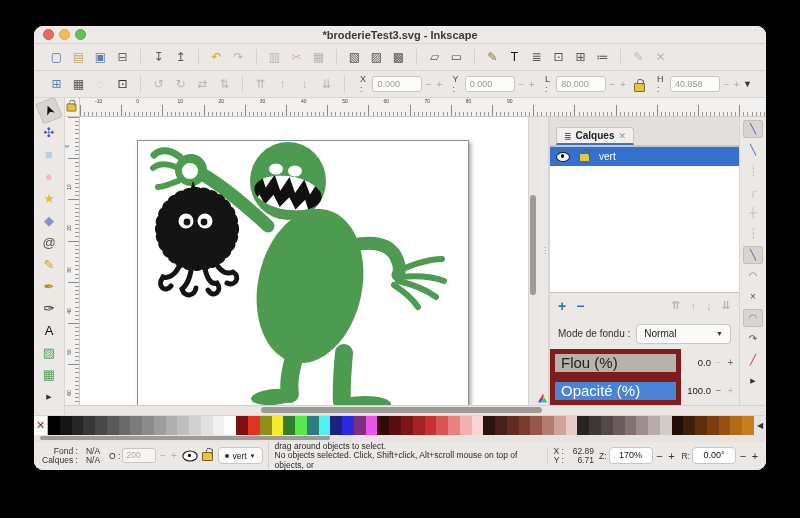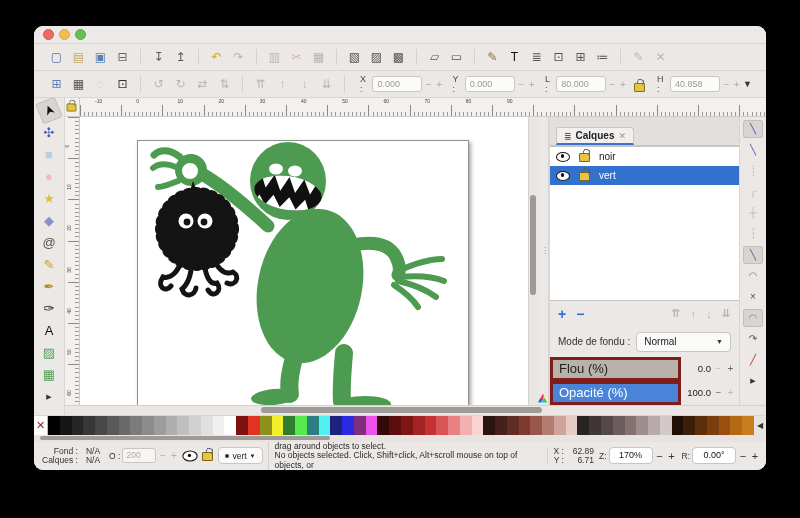--- a/index.html
+++ b/index.html
@@ -75,21 +75,21 @@
   .lockOpen{display:inline-block;position:relative;width:9px;height:7px;background:#e7c63f;border:1px solid #7a6218;border-radius:1px;flex:0 0 9px;margin-top:2px;}
   .lockOpen::before{content:"";position:absolute;left:2.5px;top:-5px;width:5px;height:5px;border:1.5px solid #5a5a5a;border-bottom:none;border-radius:3px 3px 0 0;transform:rotate(16deg);}
   .pfoot{flex:0 0 100px;display:flex;flex-direction:column;}
   .pbtns{flex:0 0 26px;display:flex;align-items:center;padding:0 8px;gap:10px;}
   .pbtn{font-size:14px;font-weight:bold;color:#2f6fd0;}
   .pbtn.gray{color:#b9b5b0;font-size:11px;}
   .blendrow{flex:0 0 30px;display:flex;align-items:center;padding:0 8px;gap:6px;font-size:10px;color:#333;}
   .select{flex:1;height:18px;background:#fafaf9;border:1px solid #c9c5c1;border-radius:4px;display:flex;align-items:center;padding:0 7px;font-size:10px;color:#222;justify-content:space-between;}
   .select .caret{font-size:7px;color:#333;}
   .sliderrow{flex:0 0 22px;display:flex;align-items:center;gap:3px;padding:0 4px 0 0;}
-  .slider{flex:1;height:18px;border:3px solid #7f1d1d;position:relative;font-size:13px;display:flex;align-items:center;padding-left:6px;}
+  .slider{flex:1;height:18px;border:5px solid #7f1d1d;position:relative;font-size:15px;display:flex;align-items:center;padding-left:6px;}
   .slider.blur{background:#b8b2aa;color:#222;}
   .slider.opac{background:#4a84d8;color:#fff;}
   .sval{width:27px;text-align:right;font-size:9.5px;color:#222;}
   .sstep{font-size:10px;color:#6d6a66;width:9px;text-align:center;}
   .sstep.dim{color:#c0bcb8;}
   
   .snapbar{flex:0 0 26px;background:#ebe8e6;border-left:1px solid #d9d5d2;display:flex;flex-direction:column;align-items:center;padding-top:3px;gap:3px;}
   .snapbar .tbtn{width:20px;height:18px;line-height:18px;font-size:10px;}
   
   .palettewrap{flex:0 0 26px;display:flex;flex-direction:column;border-top:1px solid #d9d5d2;background:#e6e3e0;}
@@ -120,20 +120,21 @@
 
 <div class="stage">
   <div class="window">
 
     <div class="titlebar">
       <div class="lights">
         <span class="light r"></span>
         <span class="light y"></span>
         <span class="light g"></span>
       </div>
+      <div class="title">*broderieTest3.svg - Inkscape</div>
     </div>
 
     <div class="cmdbar">
         <span class="tbtn" style="color: rgb(74, 111, 165);">▢</span>
         <span class="tbtn" style="color: rgb(200, 168, 106);">▤</span>
         <span class="tbtn" style="color: rgb(90, 127, 180);">▣</span>
         <span class="tbtn" style="color: rgb(102, 102, 102);">⊟</span>
         <span class="sepv"></span>
         <span class="tbtn" style="color: rgb(85, 85, 85);">↧</span>
         <span class="tbtn" style="color: rgb(85, 85, 85);">↥</span>
@@ -317,25 +318,20 @@
 
           <div class="panel">
             <div class="tabbar">
               <div class="tab">
                 <span class="ticon">≣</span>
                 <span>Calques</span>
                 <span class="close">✕</span>
               </div>
             </div>
             <div class="layerlist">
-                <div class="lrow">
-                  <span class="eye"></span>
-                  <span class="lockOpen"></span>
-                  <span>noir</span>
-                </div>
                 <div class="lrow sel">
                   <span class="eye"></span>
                   <span class="lockOpen"></span>
                   <span>vert</span>
                 </div>
               </div>
             <div class="pfoot">
               <div class="pbtns">
                 <span class="pbtn">+</span>
                 <span class="pbtn">−</span>

